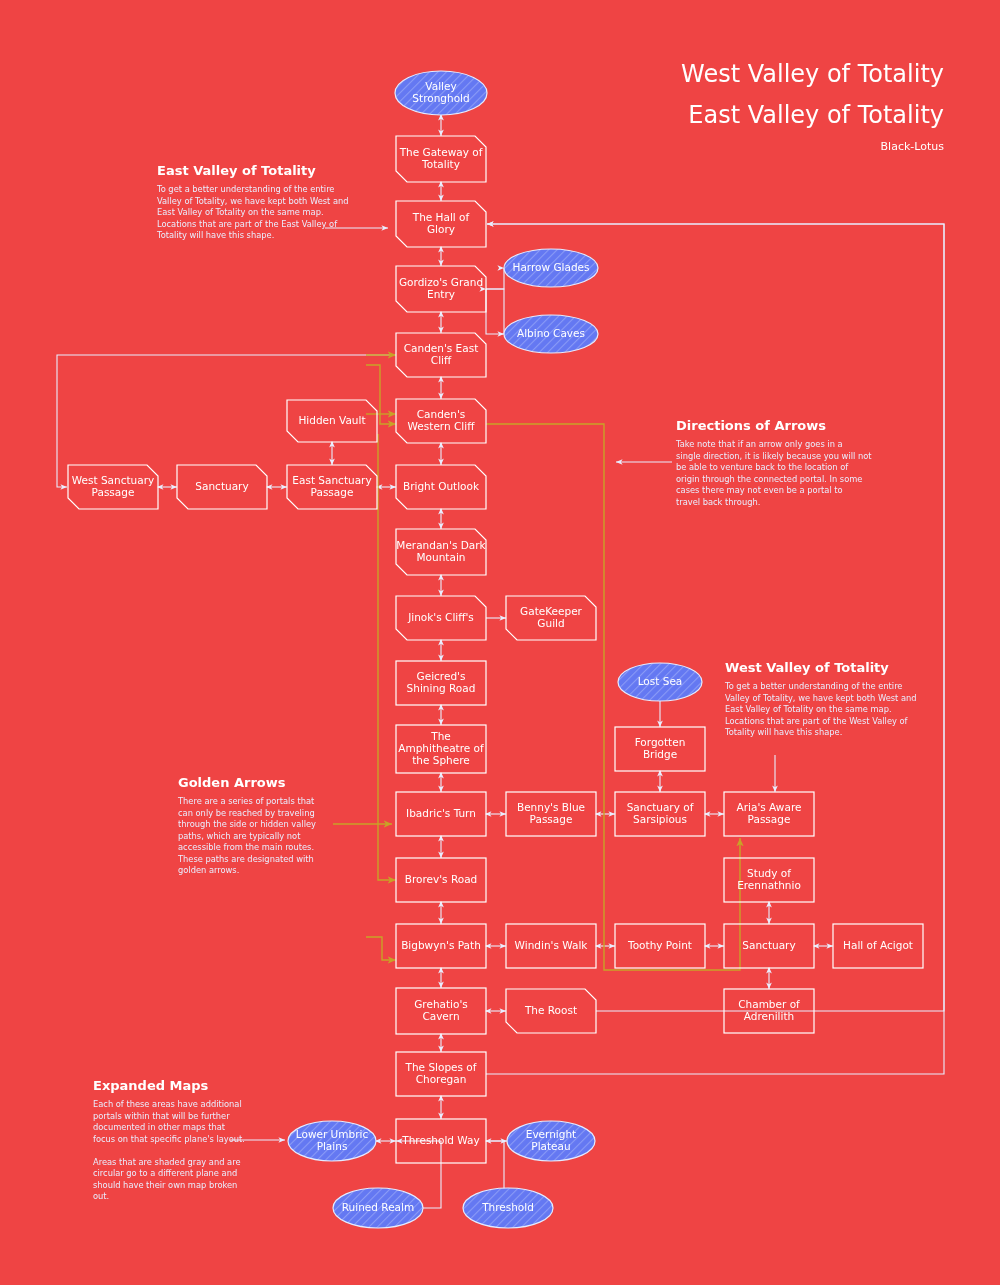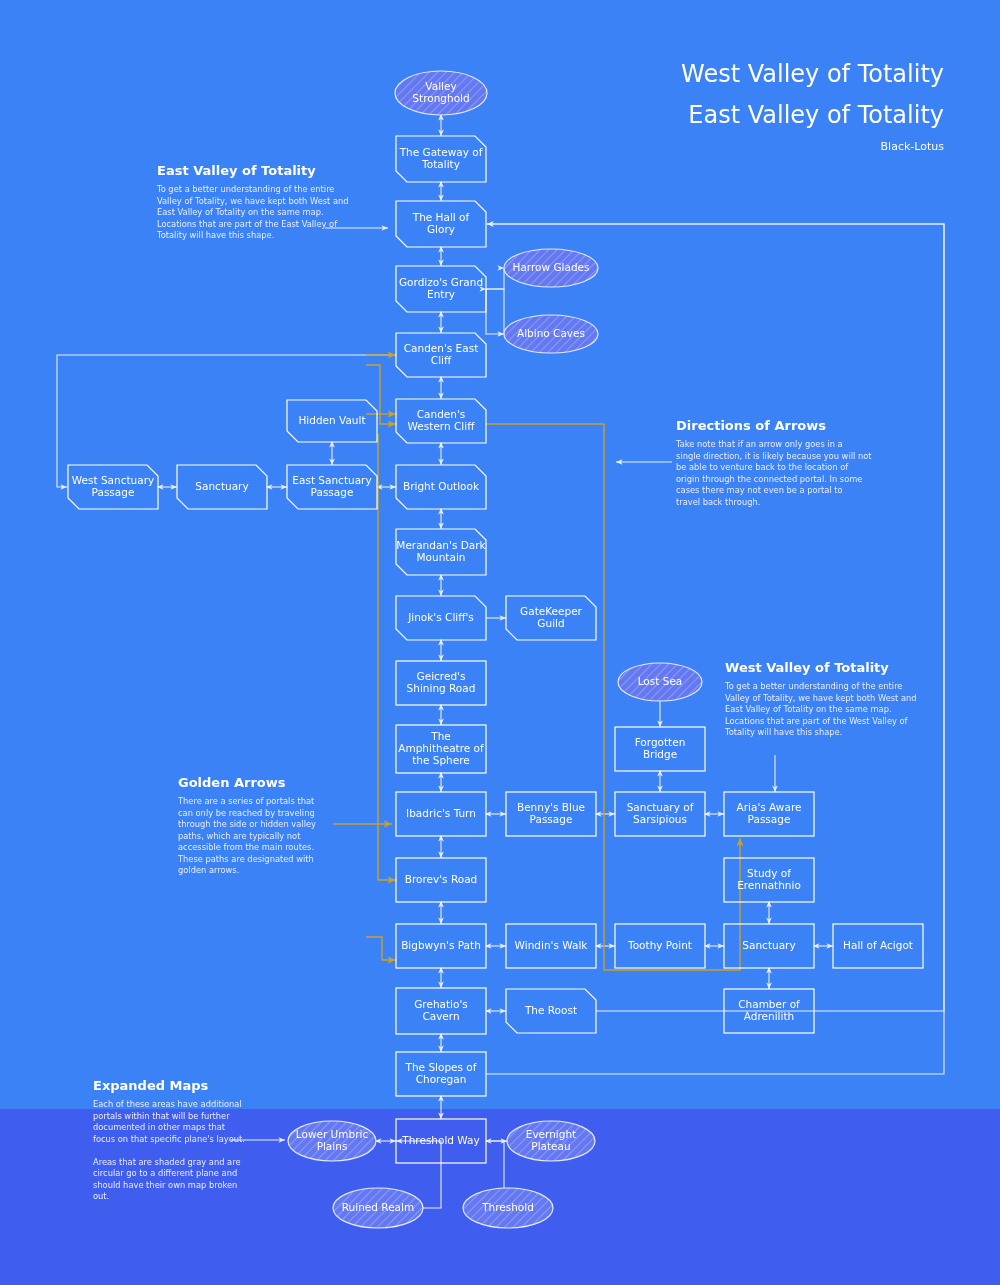--- a/index.html
+++ b/index.html
@@ -1,19 +1,19 @@
 <!DOCTYPE html>
 <html><head>
 <meta charset="utf-8">
 <title>Valley of Totality Map</title>
 <style>
   html,body{margin:0;padding:0;background:#3f5ef0;}
   body{width:1000px;height:1285px;overflow:hidden;
        font-family:"DejaVu Sans","Liberation Sans",sans-serif;}
-  #stage{position:relative;width:1000px;height:1109px;background:#3b82f6;}
+  #stage{position:relative;width:1000px;height:1285px;background:#ef4444;}
   svg#diagram{position:absolute;left:0;top:0;width:1000px;height:1285px;}
   .node-label{fill:#ffffff;font-family:"DejaVu Sans","Liberation Sans",sans-serif;
        font-size:10.5px;text-anchor:middle;dominant-baseline:middle;}
   .title-main{fill:#ffffff;font-size:24px;text-anchor:end;
        font-family:"DejaVu Sans","Liberation Sans",sans-serif;}
   .title-credit{fill:#ffffff;font-size:11px;text-anchor:end;
        font-family:"DejaVu Sans","Liberation Sans",sans-serif;}
   .legend-head{fill:#ffffff;font-size:13px;font-weight:bold;
        font-family:"DejaVu Sans","Liberation Sans",sans-serif;}
   .legend-line{fill:#e9eeff;font-size:8.3px;

